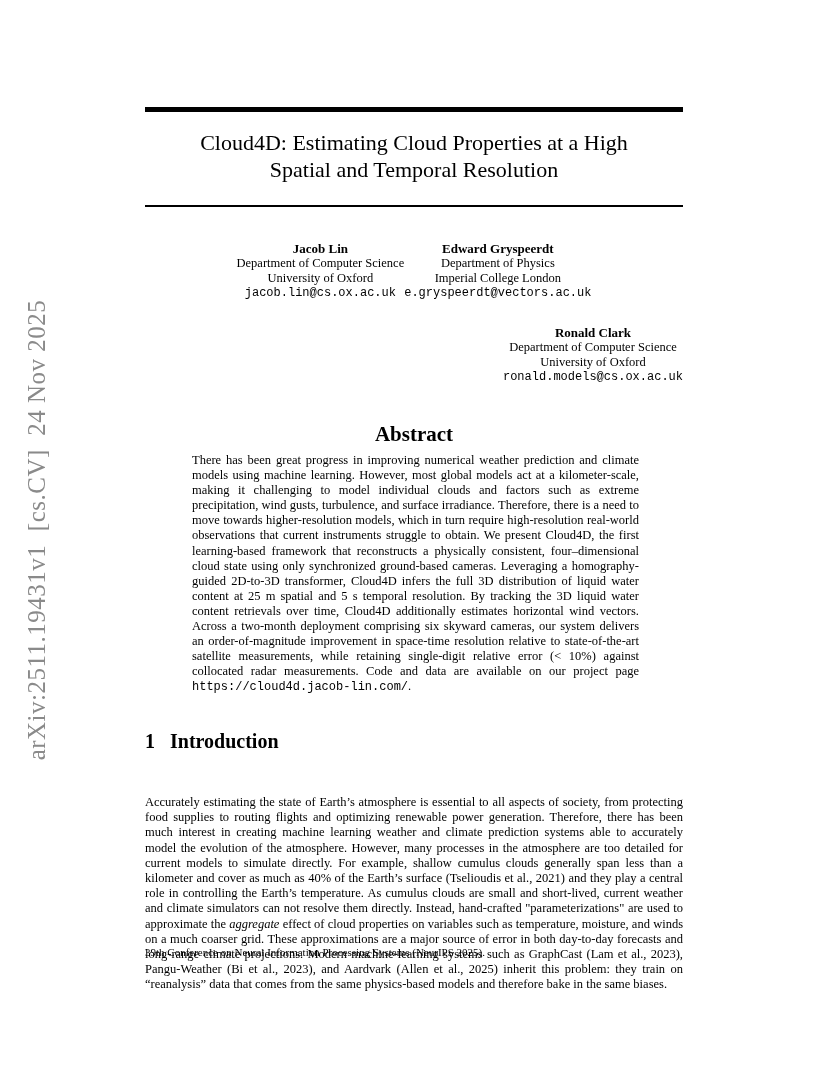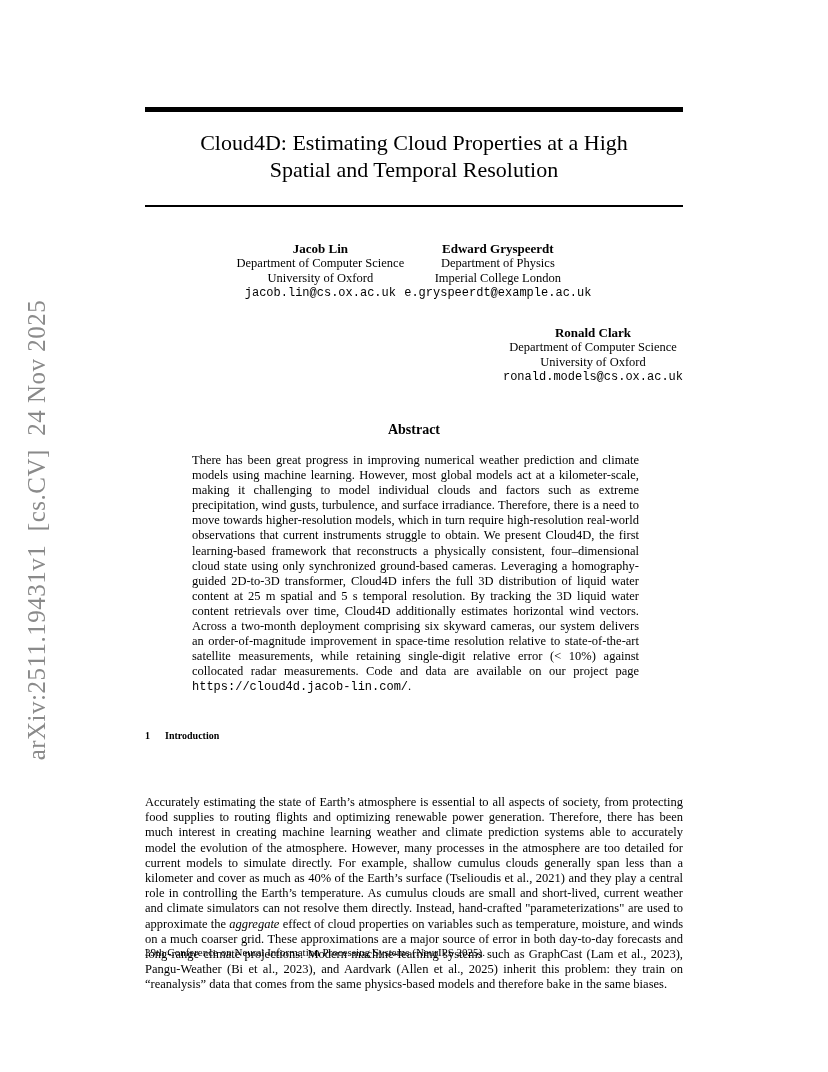--- a/index.html
+++ b/index.html
@@ -69,36 +69,36 @@
     font-size: 12.5px;
     line-height: 15px;
   }
   .author-name { font-weight: bold; font-size: 13px; }
   .mono { font-family: "Liberation Mono", monospace; font-size: 12px; }
   .abstract-heading {
     position: absolute;
     left: 145px; top: 422px;
     width: 538px;
     text-align: center;
-    font-size: 14px;
+    font-size: 21px;
     font-weight: bold;
   }
   .abstract-body {
     position: absolute;
     left: 192px; top: 453px;
     width: 447px;
     text-align: justify;
     font-size: 12.5px;
     line-height: 15.1px;
   }
   .section-heading {
     position: absolute;
     left: 145px; top: 730px;
     width: 538px;
-    font-size: 10px;
+    font-size: 20px;
     font-weight: bold;
   }
   .sec-num { margin-right: 15px; }
   .intro-paragraph {
     position: absolute;
     left: 145px; top: 763px;
     width: 538px;
     text-align: justify;
     font-size: 12.5px;
     line-height: 15.2px;
@@ -128,21 +128,21 @@
     <div class="author-block">
       <div class="author-name">Jacob Lin</div>
       <div class="author-dept">Department of Computer Science</div>
       <div class="author-inst">University of Oxford</div>
       <div class="mono">jacob.lin@cs.ox.ac.uk</div>
     </div>
     <div class="author-block">
       <div class="author-name">Edward Gryspeerdt</div>
       <div class="author-dept">Department of Physics</div>
       <div class="author-inst">Imperial College London</div>
-      <div class="mono">e.gryspeerdt@example.ac.uk</div>
+      <div class="mono">e.gryspeerdt@vectors.ac.uk</div>
     </div>
   </div>
 
   <div class="author-center-row">
     <div class="author-block">
       <div class="author-name">Ronald Clark</div>
       <div class="author-dept">Department of Computer Science</div>
       <div class="author-inst">University of Oxford</div>
       <div class="mono">ronald.models@cs.ox.ac.uk</div>
     </div>

